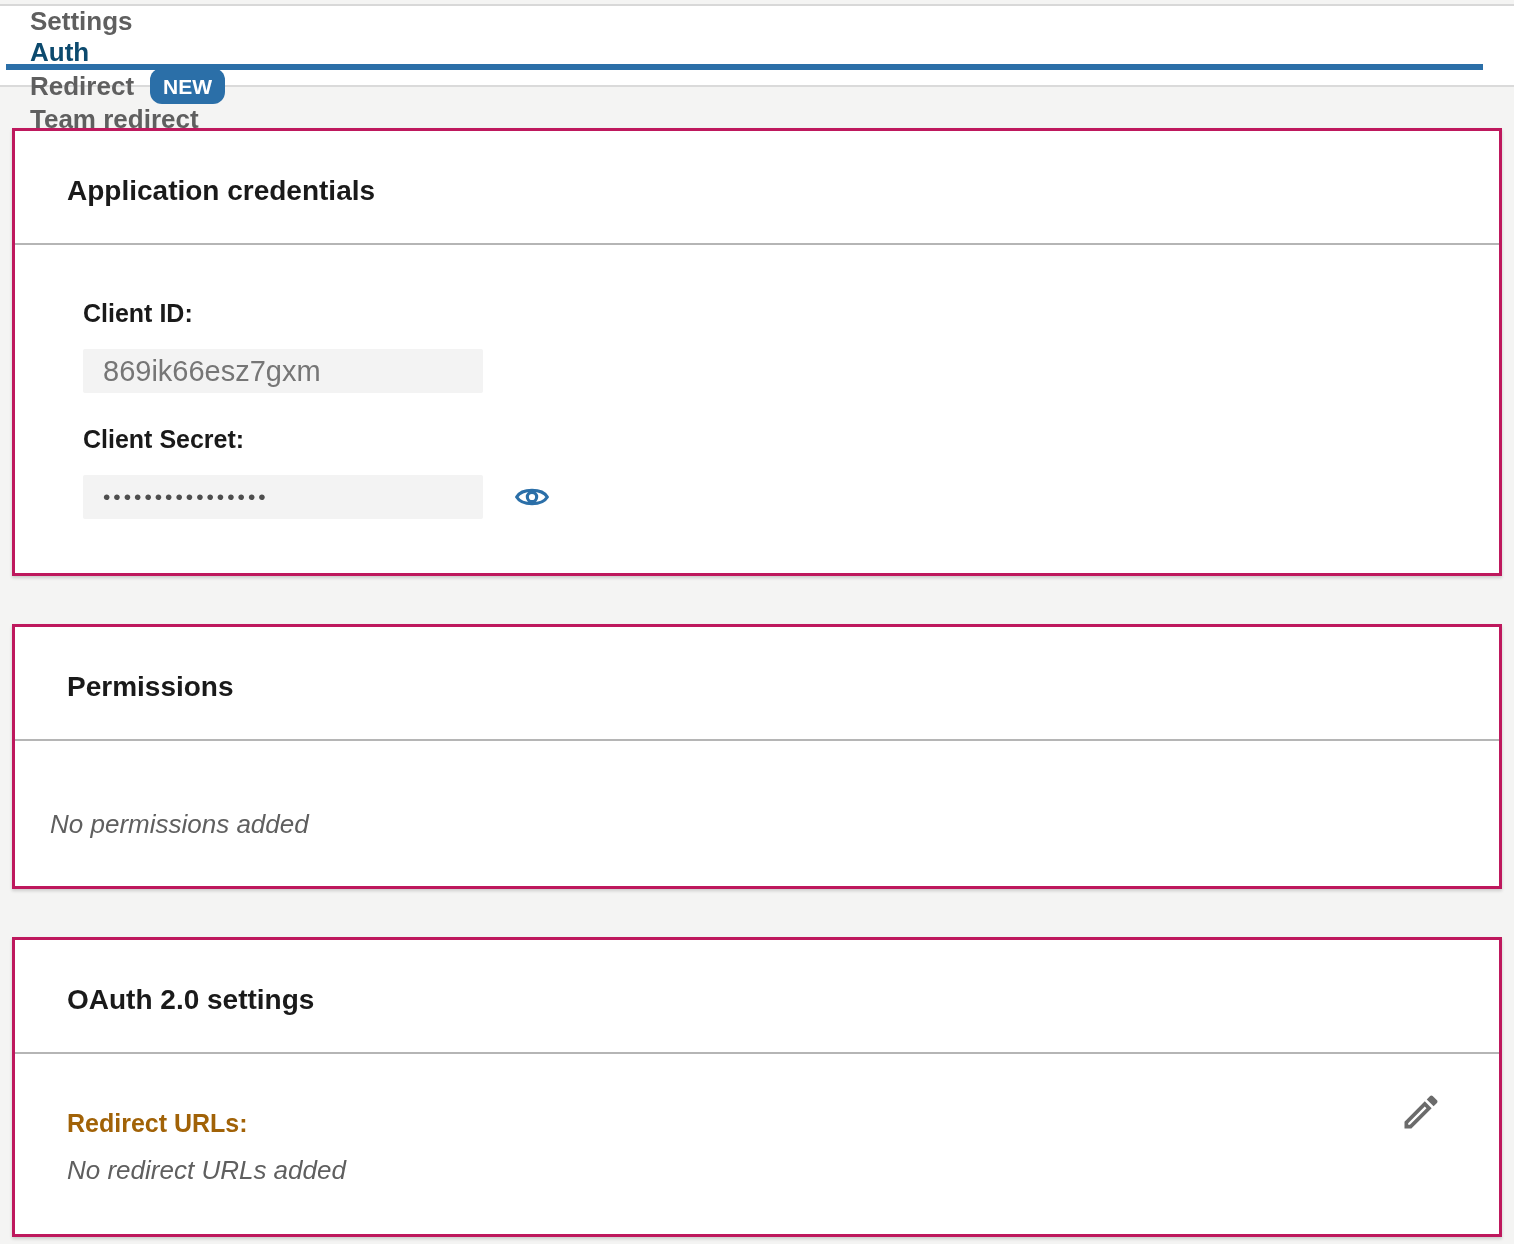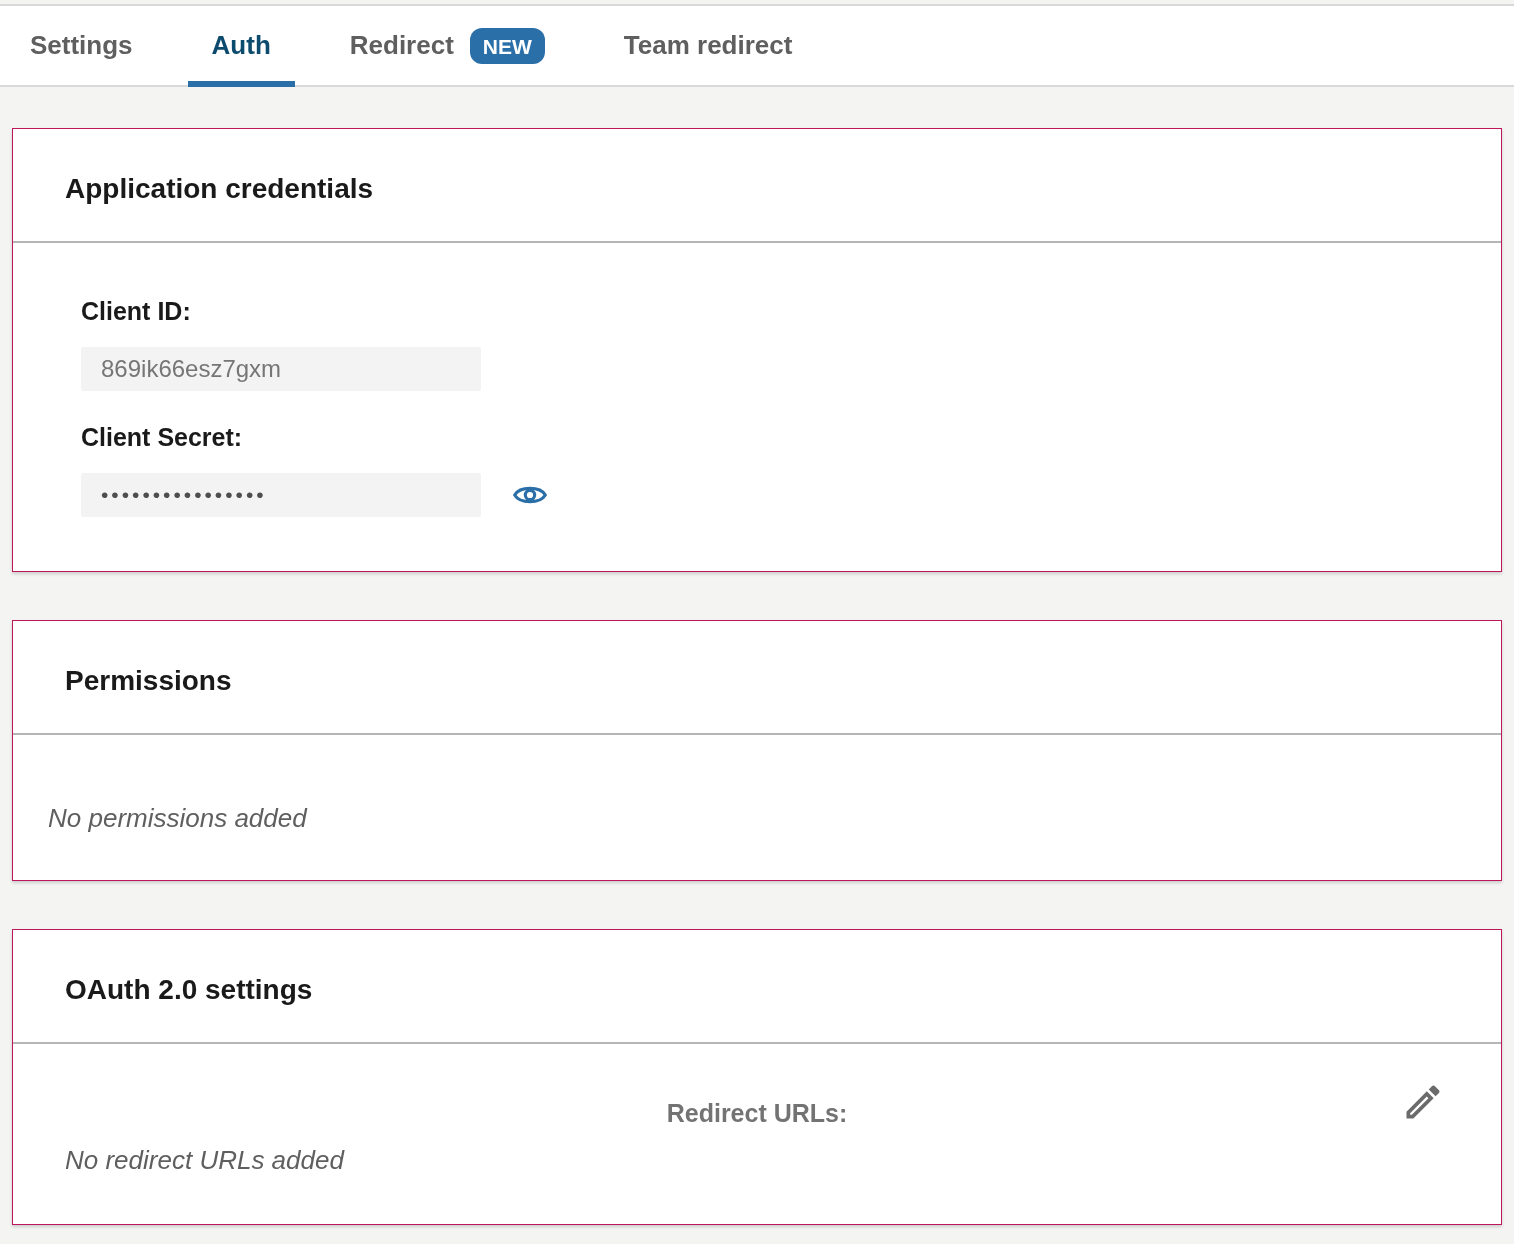--- a/index.html
+++ b/index.html
@@ -18,20 +18,21 @@
     background: #ffffff;
     margin-top: 4px;
     border-top: 2px solid #d8d8d8;
     border-bottom: 2px solid #dadada;
   }
   .tabs {
     display: flex;
     align-items: stretch;
     height: 79px;
     padding-left: 6px;
+    flex-direction: column;
   }
   .tab {
     position: relative;
     display: flex;
     align-items: center;
     padding: 0 24px;
     margin-right: 31px;
     font-size: 26px;
     font-weight: 600;
     color: #5f5f5f;
@@ -57,21 +58,21 @@
     line-height: 1;
     padding: 8px 13px 7px;
     border-radius: 12px;
     margin-left: 16px;
   }
 
   
   main { padding: 41px 12px 0; }
   .card {
     background: #ffffff;
-    border: 1px solid #be185d;
+    border: 3px solid #be185d;
     box-shadow: 0 2px 3px rgba(0,0,0,0.16);
   }
   .card + .card { margin-top: 48px; }
   .card-header {
     padding: 44px 52px 36px;
     border-bottom: 2px solid #b5b5b5;
   }
   .card-header h2 {
     margin: 0;
     font-size: 28px;
@@ -89,21 +90,21 @@
     margin-bottom: 21px;
   }
   .field-box {
     width: 400px;
     height: 44px;
     background: #f3f3f3;
     border-radius: 2px;
     padding: 0 20px;
     display: flex;
     align-items: center;
-    font-size: 24px;
+    font-size: 29px;
     color: #767676;
   }
   .client-id-box { margin-bottom: 32px; }
   .secret-row { display: flex; align-items: center; }
   .secret-box {
     font-size: 21px;
     letter-spacing: 3px;
     color: #4e4e4e;
   }
   .eye-button {
@@ -122,22 +123,21 @@
     font-style: italic;
     font-size: 26px;
     color: #5f5f5f;
   }
 
   
   .oauth-body { position: relative; padding: 55px 52px 48px; }
   .redirect-label {
     font-size: 25px;
     font-weight: 700;
-    color: #737373;
-    text-align: center;
+    color: #a16207;
   }
   .oauth-empty {
     margin-top: 17px;
     font-style: italic;
     font-size: 26px;
     color: #5f5f5f;
   }
   .edit-button {
     position: absolute;
     top: 36px;

